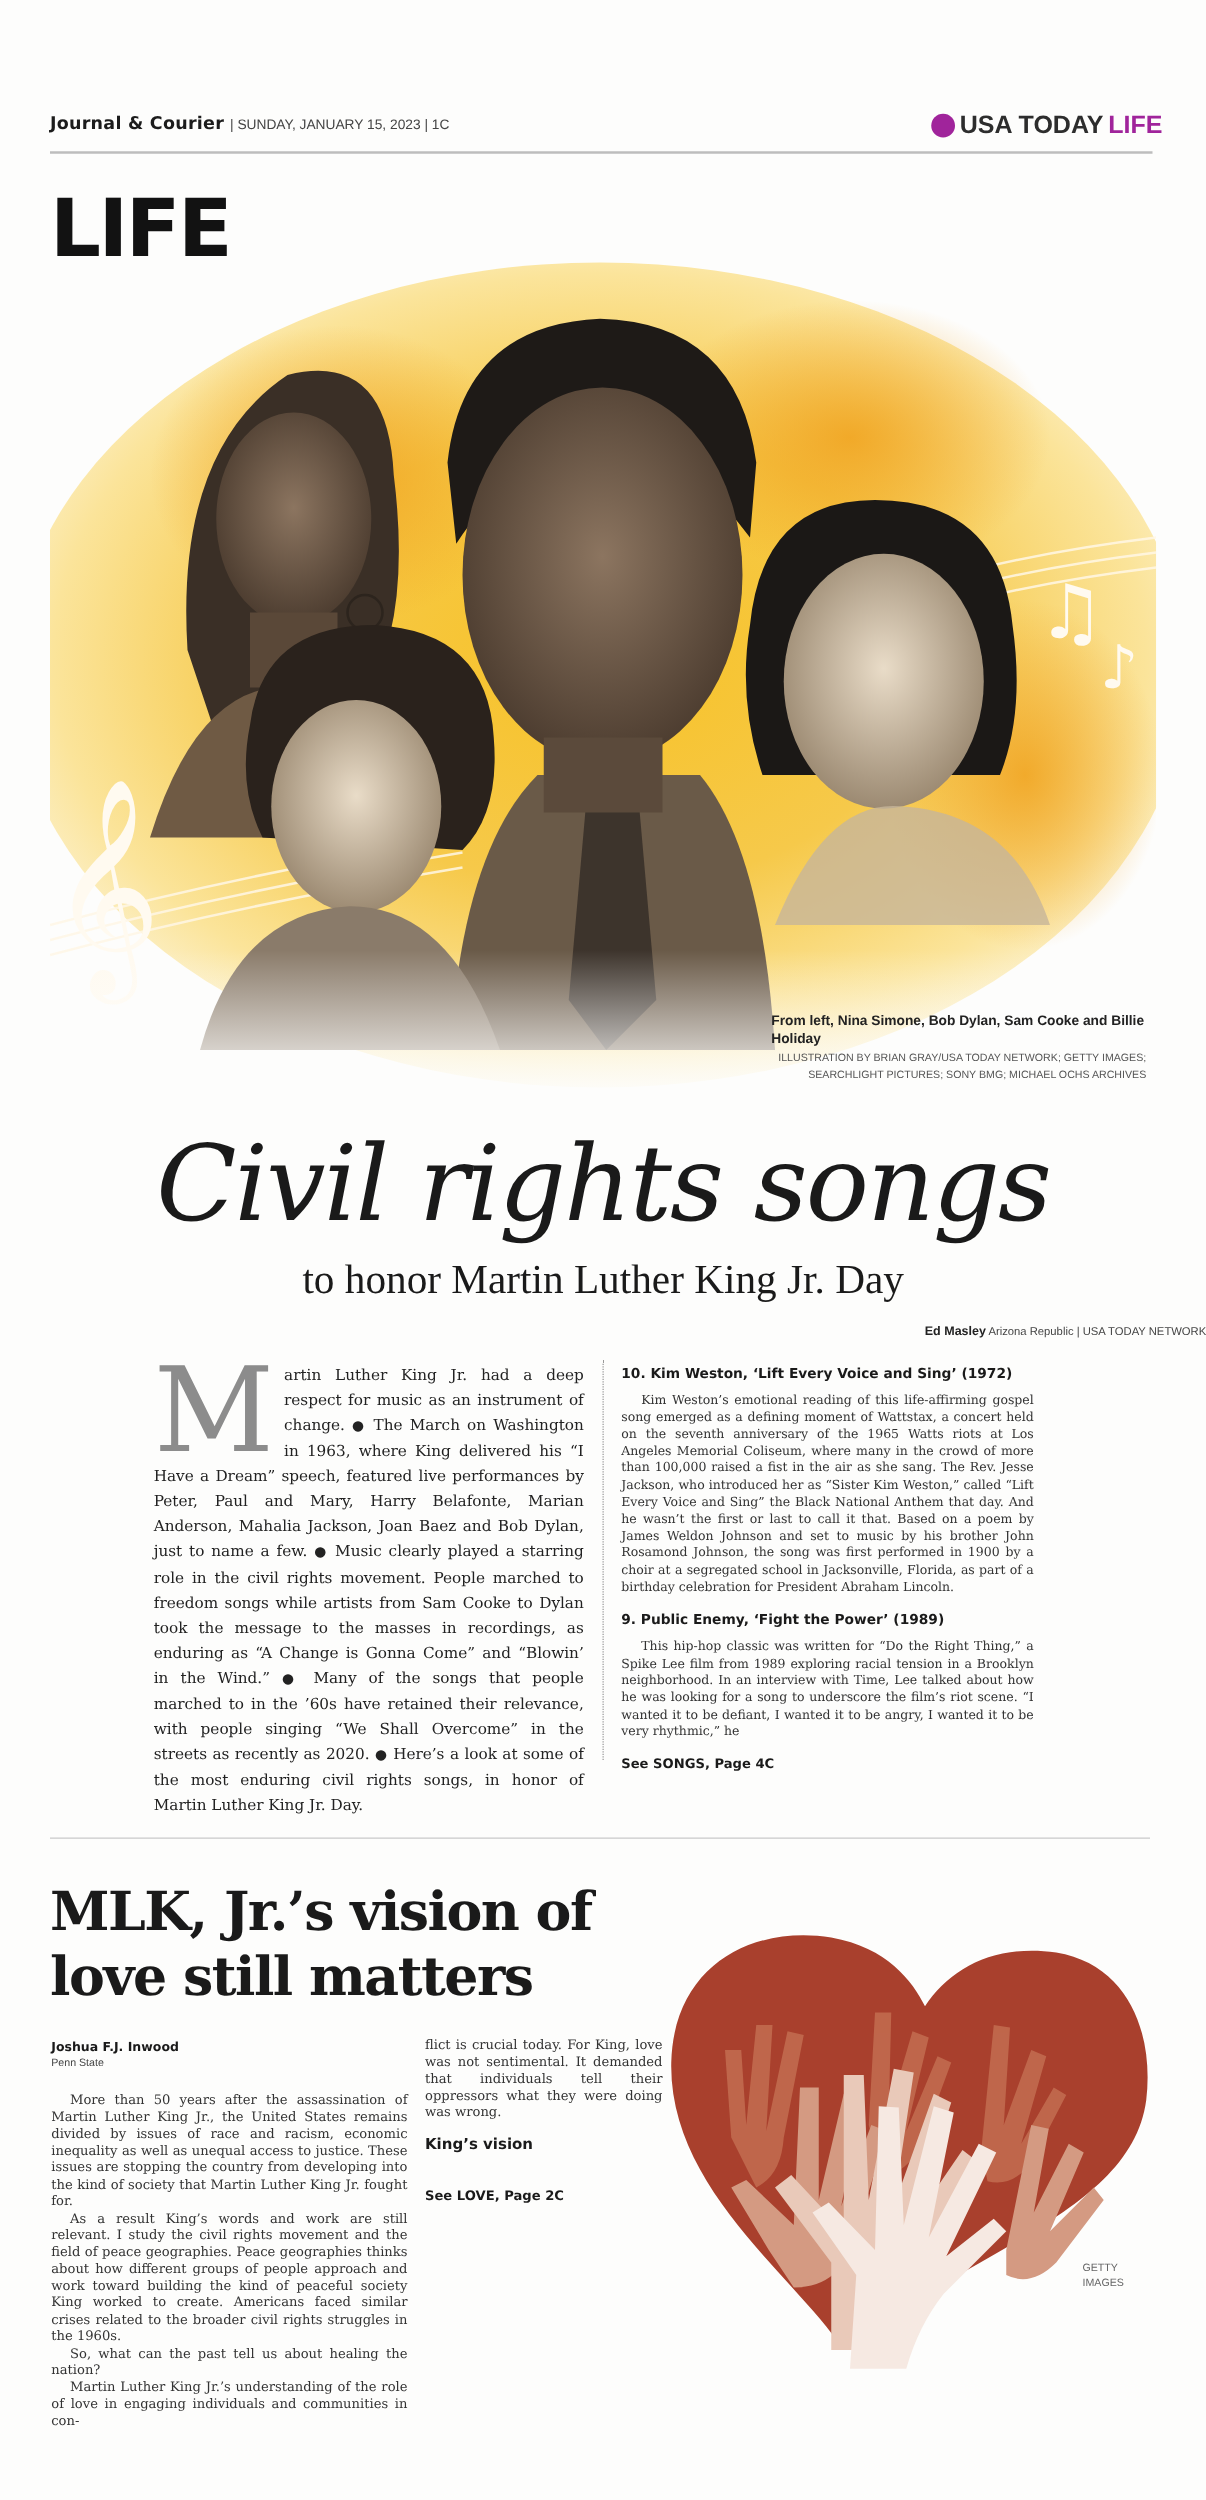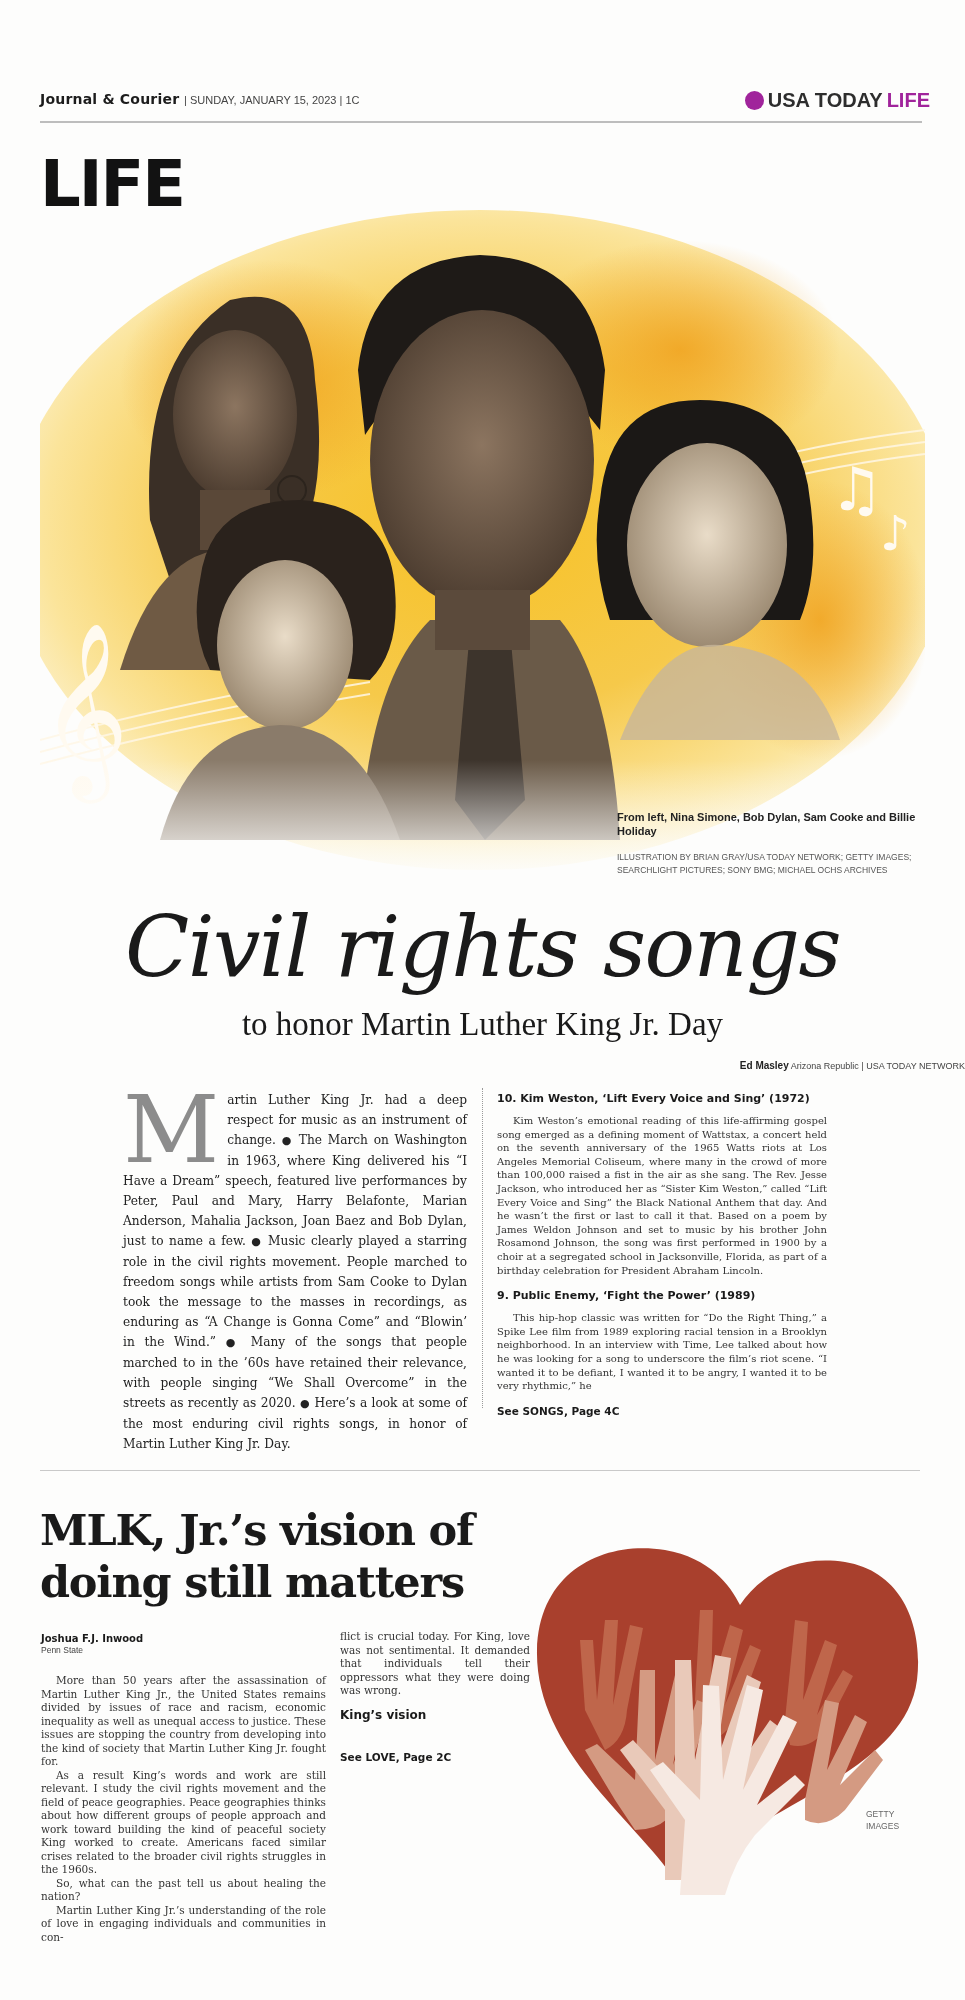--- a/index.html
+++ b/index.html
@@ -14,21 +14,21 @@
   .masthead .brand .life { color: #a0249b; }
   .rule-top { position: absolute; left: 40px; top: 121px; width: 882px; height: 2px; background: #bdbdbd; }
 
   .section-title { position: absolute; left: 40px; top: 152px; font-family: "DejaVu Sans", sans-serif; font-weight: bold; font-size: 64px; letter-spacing: -2px; color: #121212; line-height: 1; z-index: 3; }
 
   .hero { position: absolute; left: 40px; top: 200px; width: 885px; height: 680px; overflow: hidden; }
   .hero svg { width: 100%; height: 100%; display: block; }
 
   .caption { position: absolute; left: 617px; top: 810px; width: 300px; z-index: 4; }
   .caption .cap-main { font-family: "Liberation Sans", sans-serif; font-weight: bold; font-size: 11px; line-height: 14px; color: #222; }
-  .caption .cap-credit { font-family: "Liberation Sans", sans-serif; font-size: 8.5px; line-height: 13px; color: #555; margin-top: 13px; }
+  .caption .cap-credit { font-family: "Liberation Sans", sans-serif; font-size: 8.5px; line-height: 13px; color: #555; margin-top: 2px; text-align: right; }
 
   .headline-1 { position: absolute; left: 0; top: 905px; width: 965px; text-align: center; font-family: "DejaVu Serif", serif; font-style: italic; font-size: 84px; color: #1a1a1a; letter-spacing: -1.5px; line-height: 1; }
   .deck-1 { position: absolute; left: 0; top: 1008px; width: 965px; text-align: center; font-family: "Liberation Serif", serif; font-size: 33px; color: #1a1a1a; line-height: 1; }
   .byline-1 { position: absolute; left: 0; top: 1060px; width: 965px; text-align: right; font-size: 9px; font-family: "Liberation Sans", sans-serif; color: #444; }
   .byline-1 .name { font-weight: bold; font-size: 10px; color: #222; }
 
   .intro { position: absolute; left: 123px; top: 1090px; width: 344px; font-family: "DejaVu Serif", serif; font-size: 12.2px; line-height: 20px; color: #222; text-align: justify; }
   .intro .dropcap { float: left; font-family: "DejaVu Serif", serif; font-size: 94px; line-height: 72px; color: #8c8c8c; margin: 4px 8px 0 0; font-weight: normal; }
   .intro .bullet { font-size: 11px; color: #222; }
 
@@ -181,21 +181,21 @@
 <div class="songs">
   <h3>10. Kim Weston, ‘Lift Every Voice and Sing’ (1972)</h3>
   <p>Kim Weston’s emotional reading of this life-affirming gospel song emerged as a defining moment of Wattstax, a concert held on the seventh anniversary of the 1965 Watts riots at Los Angeles Memorial Coliseum, where many in the crowd of more than 100,000 raised a fist in the air as she sang. The Rev. Jesse Jackson, who introduced her as “Sister Kim Weston,” called “Lift Every Voice and Sing” the Black National Anthem that day. And he wasn’t the first or last to call it that. Based on a poem by James Weldon Johnson and set to music by his brother John Rosamond Johnson, the song was first performed in 1900 by a choir at a segregated school in Jacksonville, Florida, as part of a birthday celebration for President Abraham Lincoln.</p>
   <h3>9. Public Enemy, ‘Fight the Power’ (1989)</h3>
   <p>This hip-hop classic was written for “Do the Right Thing,” a Spike Lee film from 1989 exploring racial tension in a Brooklyn neighborhood. In an interview with Time, Lee talked about how he was looking for a song to underscore the film’s riot scene. “I wanted it to be defiant, I wanted it to be angry, I wanted it to be very rhythmic,” he</p>
   <div class="jump">See SONGS, Page 4C</div>
 </div>
 
 <div class="rule-mid"></div>
 
-<div class="headline-2">MLK, Jr.’s vision of doing still matters</div>
+<div class="headline-2">MLK, Jr.’s vision of love still matters</div>
 
 <div class="byline-2">
   <div class="name">Joshua F.J. Inwood</div>
   <div class="aff">Penn State</div>
 </div>
 
 <div class="col-a">
   <p class="body2 indent">More than 50 years after the assassination of Martin Luther King Jr., the United States remains divided by issues of race and racism, economic inequality as well as unequal access to justice. These issues are stopping the country from developing into the kind of society that Martin Luther King Jr. fought for.</p>
   <p class="body2 indent">As a result King’s words and work are still relevant. I study the civil rights movement and the field of peace geographies. Peace geographies thinks about how different groups of people approach and work toward building the kind of peaceful society King worked to create. Americans faced similar crises related to the broader civil rights struggles in the 1960s.</p>
   <p class="body2 indent">So, what can the past tell us about healing the nation?</p>

